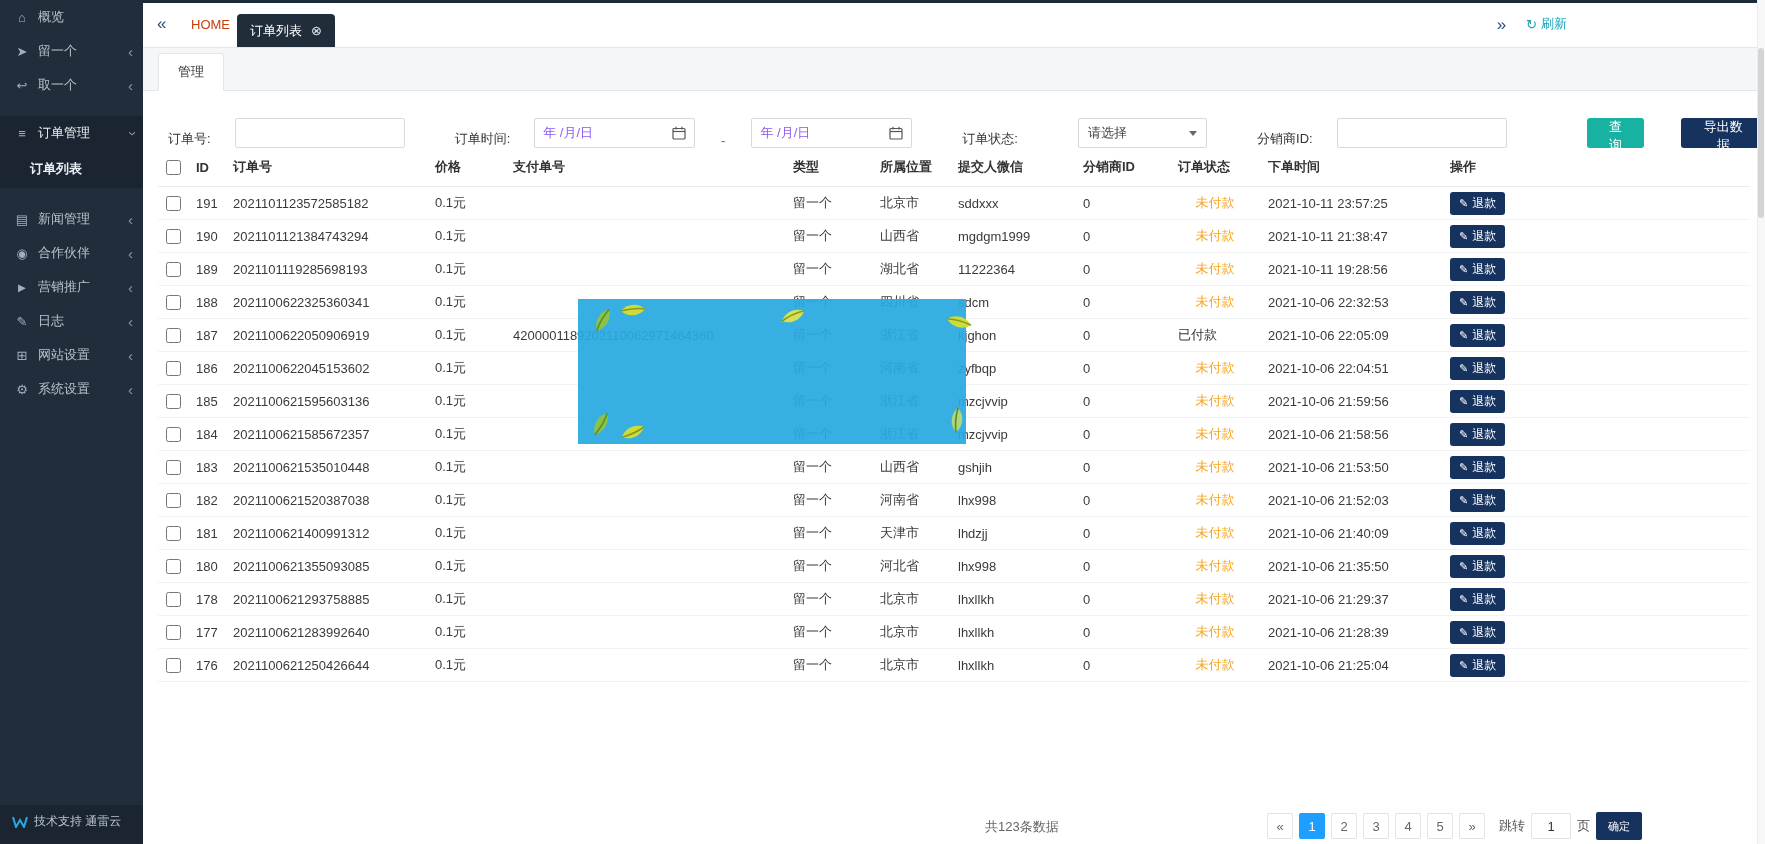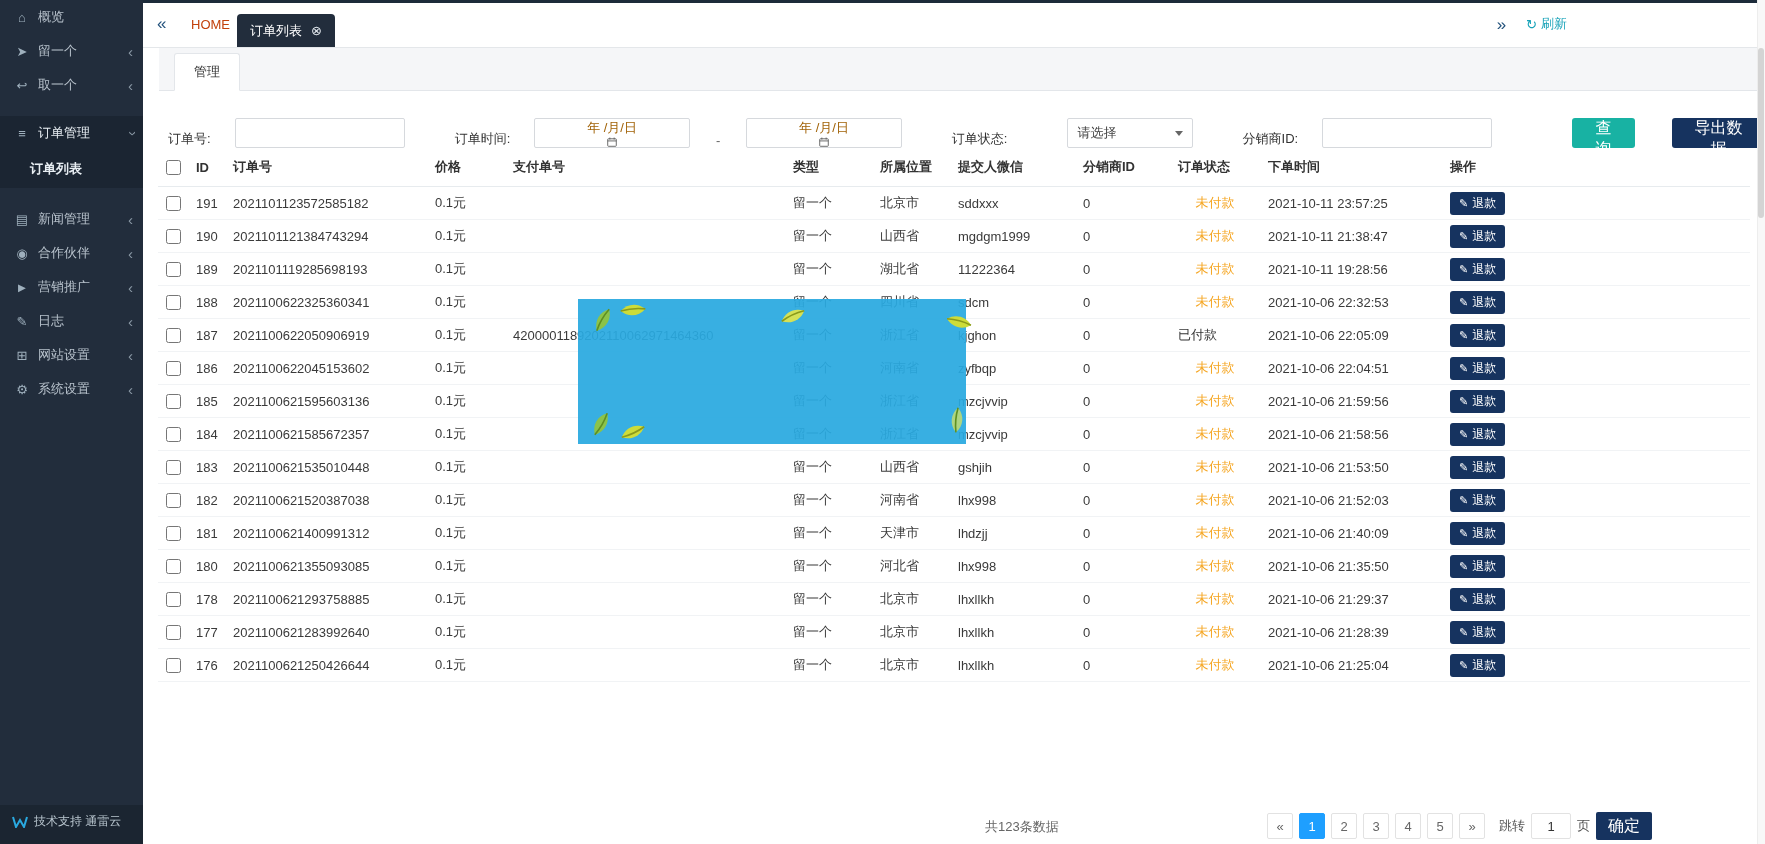--- a/index.html
+++ b/index.html
@@ -31,40 +31,40 @@
   .tb-home { position:absolute; left:48px; top:17px; font-size:13px; color:#c2410c; cursor:pointer; }
   .tb-active-tab { position:absolute; left:94px; bottom:0; height:33px; display:flex; align-items:center; gap:9px;
                    background:#222d3c; color:#fff; padding:0 13px; border-radius:4px 4px 0 0; font-size:13px; cursor:pointer; }
   .tb-close { font-size:13px; color:#e8eef3; cursor:pointer; }
   .tb-right { position:absolute; right:198px; top:15px; display:flex; align-items:center; gap:20px; }
   .tb-right-arrow { font-size:17px; color:#23527c; cursor:pointer; line-height:1; }
   .tb-refresh { color:#17a2b8; font-size:13px; cursor:pointer; display:flex; align-items:center; gap:4px; }
 
   
   .tabstrip { position:absolute; left:143px; right:0; top:48px; height:43px; background:#f5f6f8;
-              border-bottom:1px solid #e3e6ea; z-index:10;margin-left:16px; }
+              border-bottom:1px solid #e3e6ea; z-index:10; }
   .panel-tab { position:absolute; left:15px; bottom:-1px; padding:9px 19px; background:#fff;
                border:1px solid #e3e6ea; border-bottom:1px solid #fff; border-radius:3px 3px 0 0;
                font-size:13px; color:#333; cursor:pointer; }
 
   
   .filterbar { position:absolute; left:143px; right:0; top:91px; height:57px; background:#fff;
                display:flex; align-items:flex-end; padding-left:25px; gap:24px; z-index:9; }
   .f-label { color:#333; white-space:nowrap; }
   .ml { margin-left:26px; }
   .f-input { height:30px; width:170px; border:1px solid #d6d9dd; border-radius:2px; padding:0 8px;
              font-size:13px; color:#333; outline:none; }
   .f-date { height:30px; width:162px; border:1px solid #d6d9dd; border-radius:2px; padding:0 8px;
-            display:flex; align-items:center; justify-content:space-between; color:#a16207; cursor:pointer;flex-direction:column; }
+            display:flex; align-items:center; justify-content:space-between; color:#8b5cf6; cursor:pointer; }
   .f-sep { color:#666; margin:0 2px; }
   .f-select { height:30px; width:130px; border:1px solid #d6d9dd; border-radius:2px; padding:0 9px;
               display:flex; align-items:center; justify-content:space-between; color:#444; cursor:pointer;margin-left:36px; }
   .caret { width:0; height:0; border-left:4px solid transparent; border-right:4px solid transparent;
            border-top:5px solid #666; }
-  .btn { height:30px; border:none; border-radius:3px; color:#fff; font-size:16px; padding:0 16px; cursor:pointer;
+  .btn { height:30px; border:none; border-radius:3px; color:#fff; font-size:13px; padding:0 16px; cursor:pointer;
          font-family:inherit; }
   .btn-teal { background:#18b2a3; margin-left:56px; }
   .btn-navy { background:#16335f; margin-left:13px; }
 
   
   .orders { position:absolute; left:158px; top:148px; width:1592px; z-index:5; }
   table { width:100%; border-collapse:collapse; table-layout:fixed; font-size:13px; color:#3a3a3a; }
   thead th { text-align:left; font-weight:bold; padding:10px 8px; border-bottom:1px solid #e7ebee;
              white-space:nowrap; color:#333; }
   tbody td { padding:0 8px; height:33px; border-bottom:1px solid #f1f3f5; white-space:nowrap; overflow:hidden; }
@@ -86,21 +86,21 @@
   .pg-total { position:absolute; left:842px; top:10px; color:#666; }
   .pager { position:absolute; left:1124px; top:4px; display:flex; align-items:center; gap:6px; }
   .pg { min-width:26px; height:26px; display:inline-flex; align-items:center; justify-content:center;
         border:1px solid #e2e2e2; background:#fff; color:#666; border-radius:2px; padding:0 6px; cursor:pointer; }
   .pg.active { background:#1e9fff; border-color:#1e9fff; color:#fff; }
   .jump-label { margin-left:8px; color:#555; }
   .jump-input { width:40px; height:26px; border:1px solid #e2e2e2; border-radius:2px; text-align:center;
                 font-size:13px; color:#333; outline:none; }
   .page-unit { color:#555; }
   .btn-confirm { height:28px; padding:0 12px; background:#16335f; color:#fff; border:none; border-radius:2px;
-                 font-size:16px; cursor:pointer; font-family:inherit; }
+                 font-size:11px; cursor:pointer; font-family:inherit; }
 
   
   .sb-track { position:absolute; right:0; top:0; width:8px; height:844px; background:#f8f8f8;
               border-left:1px solid #ededed; z-index:30; }
   .sb-thumb { position:absolute; right:1px; top:48px; width:6px; height:170px; background:#d4d4d4; border-radius:3px; }
 </style>
 </head>
 <body>
 
 <div class="sidebar">

